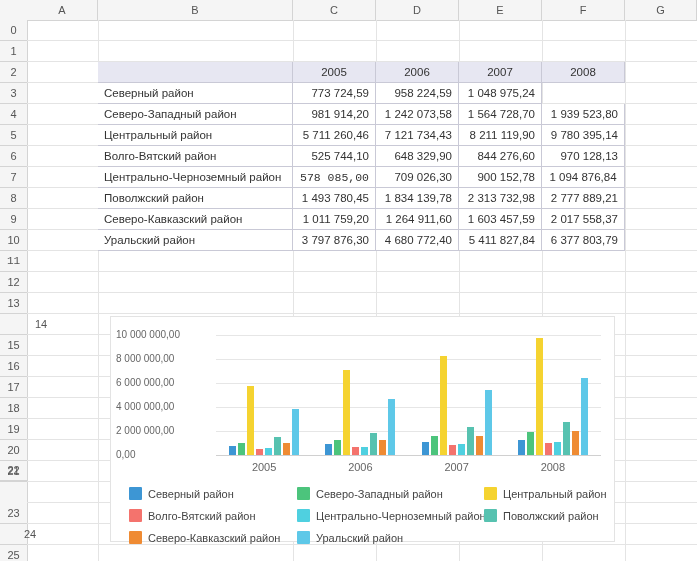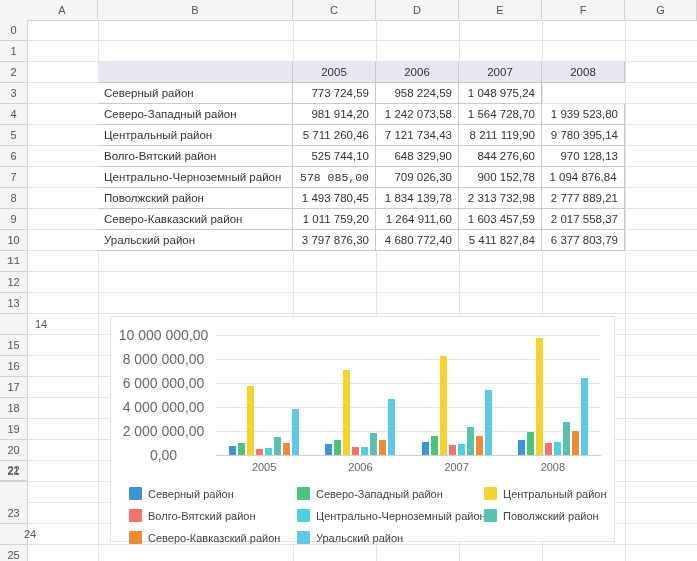--- a/index.html
+++ b/index.html
@@ -71,21 +71,21 @@
   
   .chartbox{
     position:absolute;
     background:#ffffff;
     border:1px solid #e3e3e3;
     box-sizing:border-box;
   }
   .plot{position:absolute;}
   .gl{position:absolute;left:0;height:1px;background:#e6e6e6;}
   .ytick{
-    position:absolute;text-align:center;font-size:14px;color:#666;
+    position:absolute;text-align:left;font-size:10px;color:#666;
     height:12px;line-height:12px;
   }
   .xtick{
     position:absolute;text-align:center;font-size:11px;color:#666;
     height:14px;line-height:14px;
   }
   .bar{position:absolute;bottom:0;}
   .axisline{position:absolute;background:#d0d0d0;}
 
   .legend{position:absolute;left:0;top:0;}

